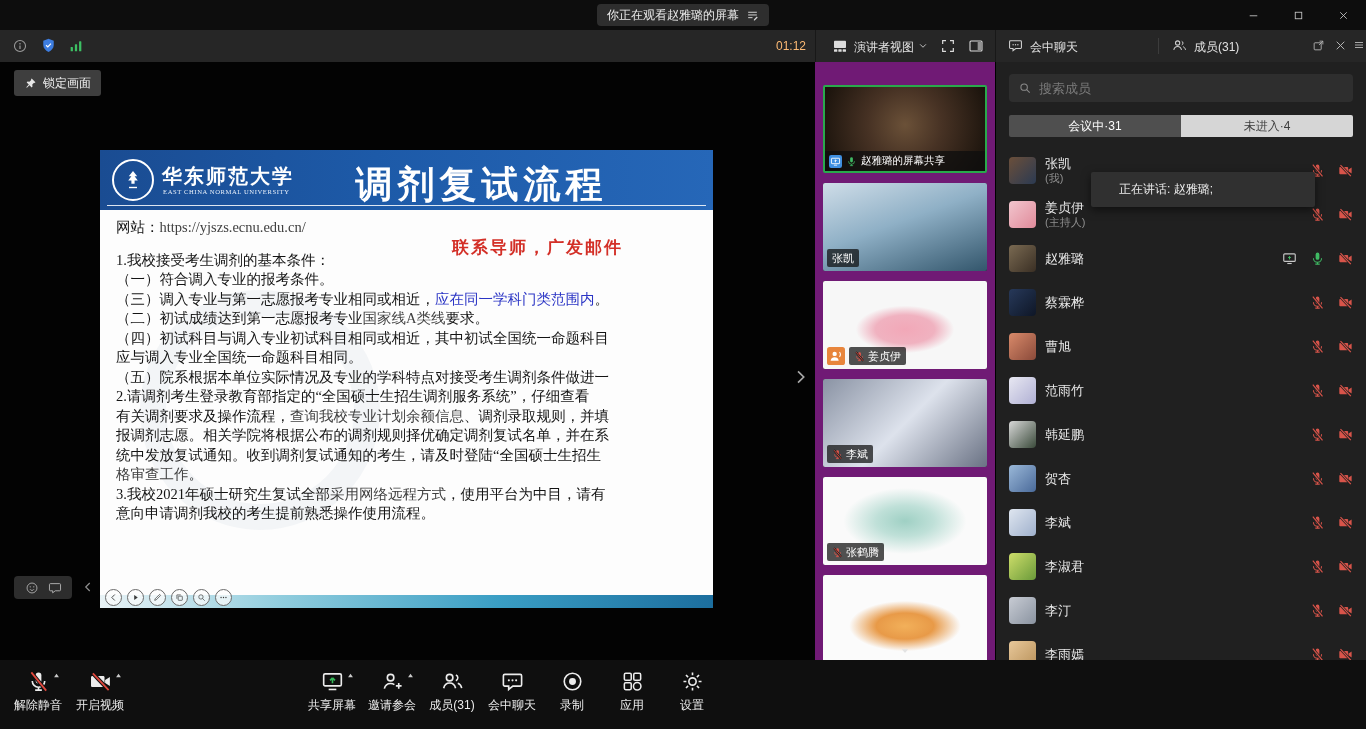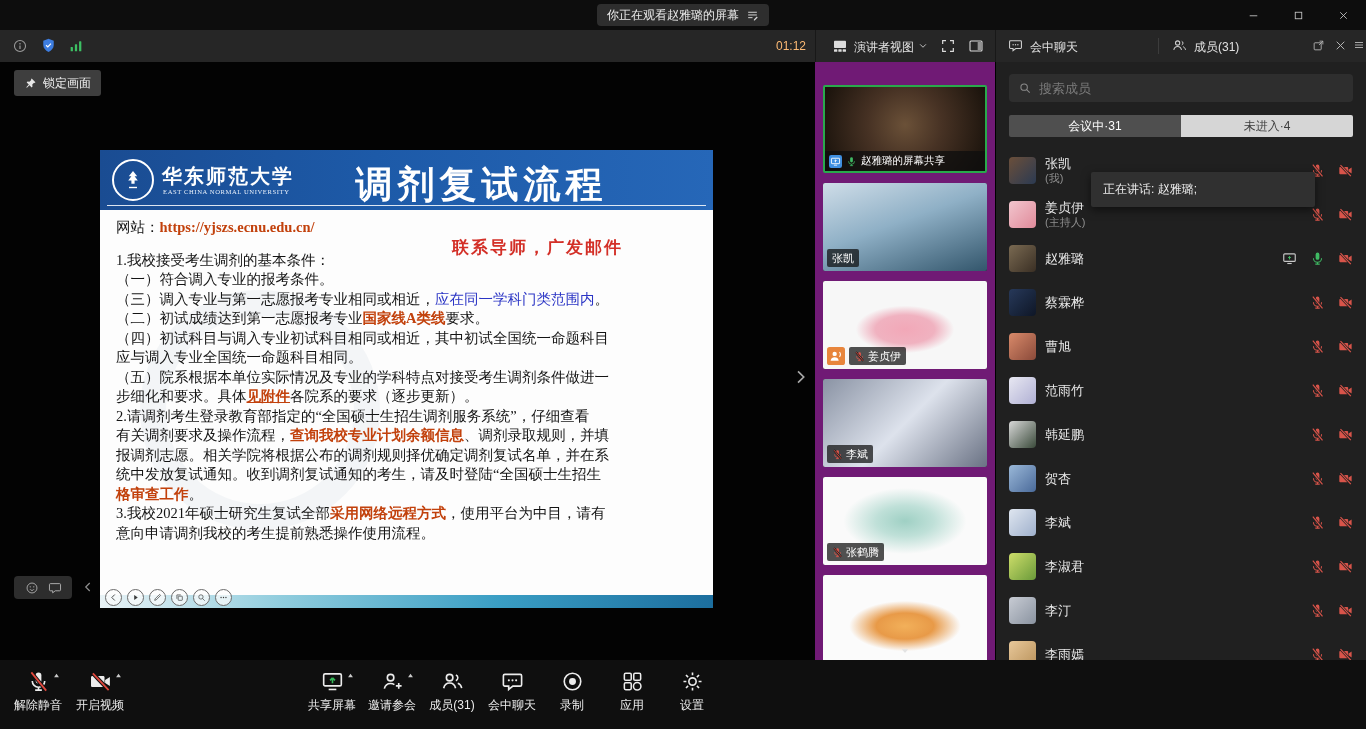--- a/index.html
+++ b/index.html
@@ -43,21 +43,21 @@
   .logo { position:absolute; left:12px; top:9px; width:42px; height:42px; border:2.5px solid #fff; border-radius:50%; display:flex; align-items:center; justify-content:center; }
   .logo .ic { width:24px; height:24px; color:#fff; }
   .uni-cn { position:absolute; left:62px; top:13px; color:#fff; font-size:20px; font-weight:bold; letter-spacing:2px; white-space:nowrap; }
   .uni-en { position:absolute; left:63px; top:38px; color:#e9f1fb; font-size:6.6px; letter-spacing:.6px; white-space:nowrap; }
   .slide-title { position:absolute; left:230px; right:80px; top:10px; text-align:center; color:#fff; font-size:37px; font-weight:bold; letter-spacing:5px; white-space:nowrap; }
   .watermark { position:absolute; left:40px; top:140px; width:240px; height:240px; border-radius:50%; border:26px solid rgba(110,140,170,.07); }
   .slide-note { position:absolute; left:352px; top:86px; color:#d32f27; font-size:17px; font-weight:bold; letter-spacing:2px; white-space:nowrap; }
   .slide-body { position:absolute; left:16px; top:68px; right:12px; color:#141414; }
   .slide-line { height:19.5px; line-height:19.5px; font-size:14.5px; white-space:nowrap; }
   .slide-line.first { margin-bottom:13px; }
-  .slide-line .red { color:#c2410c;font-weight:bold; }
+  .slide-line .red { color:#404040; }
   .slide-line .blue { color:#2b35c5; }
   .slide-line .u { text-decoration:underline; }
   .slide-footerbar { position:absolute; left:0; right:0; bottom:0; height:13px; background:linear-gradient(90deg,#e9f3f6 0%,#8fccdd 30%,#3a9ec4 65%,#1c6e9e 100%); }
   .slide-nav { position:absolute; left:5px; bottom:2px; display:flex; gap:5px; z-index:3; }
   .nav-circle { width:17px; height:17px; border-radius:50%; border:1px solid #6b6b6b; background:rgba(252,252,252,.72); display:flex; align-items:center; justify-content:center; color:#3a3a3a; }
   .nav-circle .ic { width:9px; height:9px; }
 
   
   .strip { position:absolute; left:815px; top:62px; width:180px; height:598px; background:#701a75; overflow:hidden; }
   .tile { position:absolute; left:8px; width:164px; height:88px; background:#1c1c1c; border-radius:2px; overflow:hidden; --case:#141414; }
@@ -85,21 +85,21 @@
   .mtab { flex:1; display:flex; align-items:center; justify-content:center; font-size:12px; }
   .mtab.sel { background:#4f4f4f; color:#fff; }
   .mtab:not(.sel) { background:#d6d6d6; color:#3d3d3d; }
   .mlist { position:absolute; left:0; top:86px; width:100%; height:512px; overflow:hidden; }
   .mrow { height:44px; display:flex; align-items:center; gap:9px; padding:0 13px; }
   .mav { width:27px; height:27px; border-radius:4px; flex:none; }
   .mtxt { flex:1; min-width:0; }
   .mname { font-size:13px; color:#e9e9e9; line-height:15px; white-space:nowrap; }
   .msub { font-size:11px; color:#8f8f8f; line-height:13px; margin-top:1px; }
   .mics { display:flex; align-items:center; gap:13px; }
-  .tooltip { position:absolute; left:95px; top:110px; min-width:224px; background:#303030; color:#ececec; font-size:12px; padding:9px 12px; border-radius:2px; box-shadow:0 3px 10px rgba(0,0,0,.55); z-index:6; white-space:nowrap; }
+  .tooltip { position:absolute; left:95px; top:110px; min-width:224px; background:#303030; color:#ececec; font-size:12px; padding:9px 28px; border-radius:2px; box-shadow:0 3px 10px rgba(0,0,0,.55); z-index:6; white-space:nowrap; }
 
   
   .bottombar { position:absolute; left:0; top:660px; width:1366px; height:69px; background:#0f0f0f; --case:#0f0f0f; --slash:#e0473c; }
   .tb-group { position:absolute; top:8px; display:flex; }
   .tb-group.left { left:10px; gap:6px; }
   .tb-group.center { left:304px; gap:4px; }
   .tb-item { width:56px; display:flex; flex-direction:column; align-items:center; cursor:default; }
   .tb-iconrow { position:relative; height:26px; width:100%; display:flex; align-items:center; justify-content:center; color:#ececec; }
   .tb-iconrow .ic { color:#ececec; }
   .tb-caret { position:absolute; right:5px; top:3px; color:#c9c9c9 !important; }
@@ -260,21 +260,20 @@
       <div class="slide-note">联系导师，广发邮件</div>
       <div class="slide-body" id="slide-lines">
           <div class="slide-line first"><span>网站：</span><span class="red">https://yjszs.ecnu.edu.cn/</span></div>
           <div class="slide-line"><span>1.我校接受考生调剂的基本条件：</span></div>
           <div class="slide-line"><span>（一）符合调入专业的报考条件。</span></div>
           <div class="slide-line"><span>（三）调入专业与第一志愿报考专业相同或相近，</span><span class="blue">应在同一学科门类范围内</span><span>。</span></div>
           <div class="slide-line"><span>（二）初试成绩达到第一志愿报考专业</span><span class="red">国家线A类线</span><span>要求。</span></div>
           <div class="slide-line"><span>（四）初试科目与调入专业初试科目相同或相近，其中初试全国统一命题科目</span></div>
           <div class="slide-line"><span>应与调入专业全国统一命题科目相同。</span></div>
           <div class="slide-line"><span>（五）院系根据本单位实际情况及专业的学科特点对接受考生调剂条件做进一</span></div>
-          <div class="slide-line"><span>步细化和要求。具体</span><span class="red u">见附件</span><span>各院系的要求（逐步更新）。</span></div>
           <div class="slide-line"><span>2.请调剂考生登录教育部指定的“全国硕士生招生调剂服务系统”，仔细查看</span></div>
           <div class="slide-line"><span>有关调剂要求及操作流程，</span><span class="red">查询我校专业计划余额信息</span><span>、调剂录取规则，并填</span></div>
           <div class="slide-line"><span>报调剂志愿。相关学院将根据公布的调剂规则择优确定调剂复试名单，并在系</span></div>
           <div class="slide-line"><span>统中发放复试通知。收到调剂复试通知的考生，请及时登陆“全国硕士生招生</span></div>
           <div class="slide-line"><span class="red">格审查工作</span><span>。</span></div>
           <div class="slide-line"><span>3.我校2021年硕士研究生复试全部</span><span class="red">采用网络远程方式</span><span>，使用平台为中目，请有</span></div>
           <div class="slide-line"><span>意向申请调剂我校的考生提前熟悉操作使用流程。</span></div>
         </div>
       <div class="slide-footerbar"></div>
       <div class="slide-nav" id="slide-nav">

